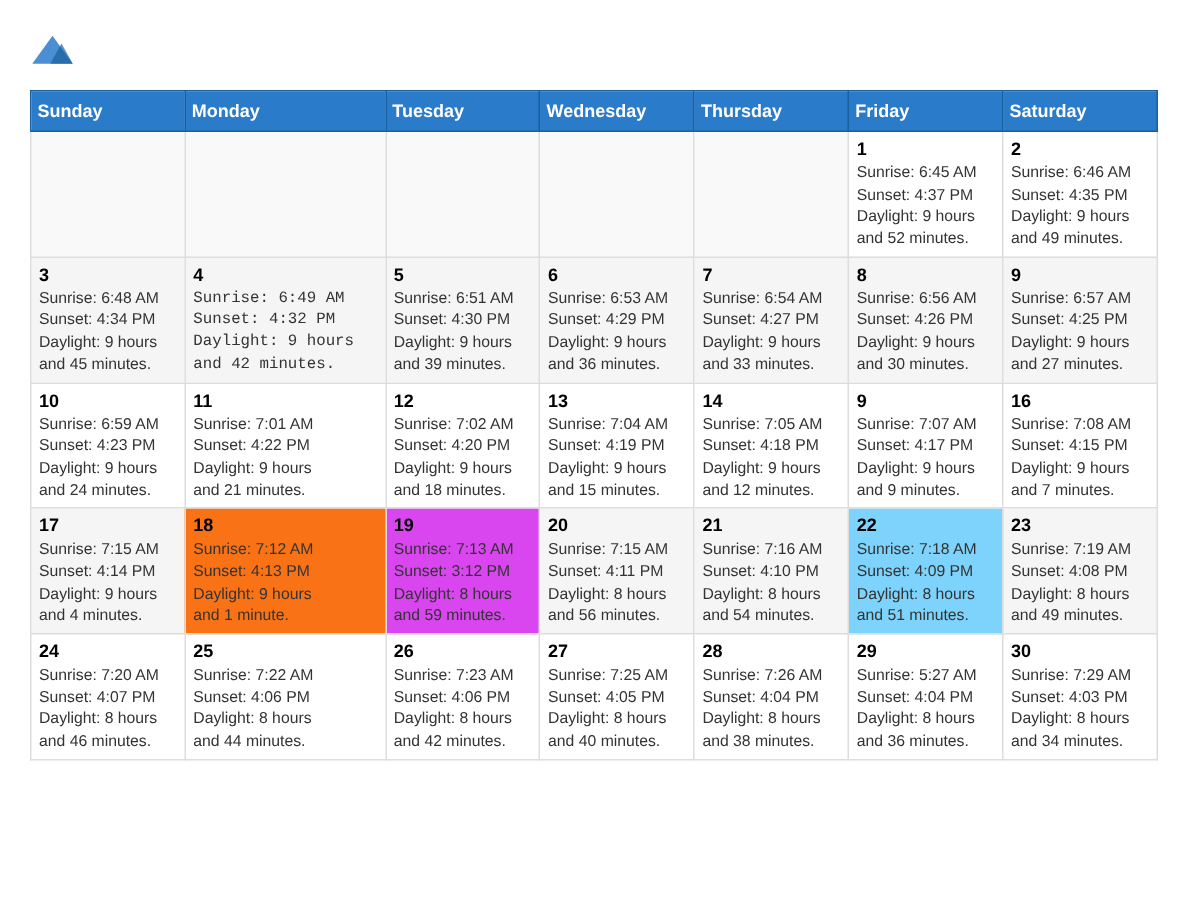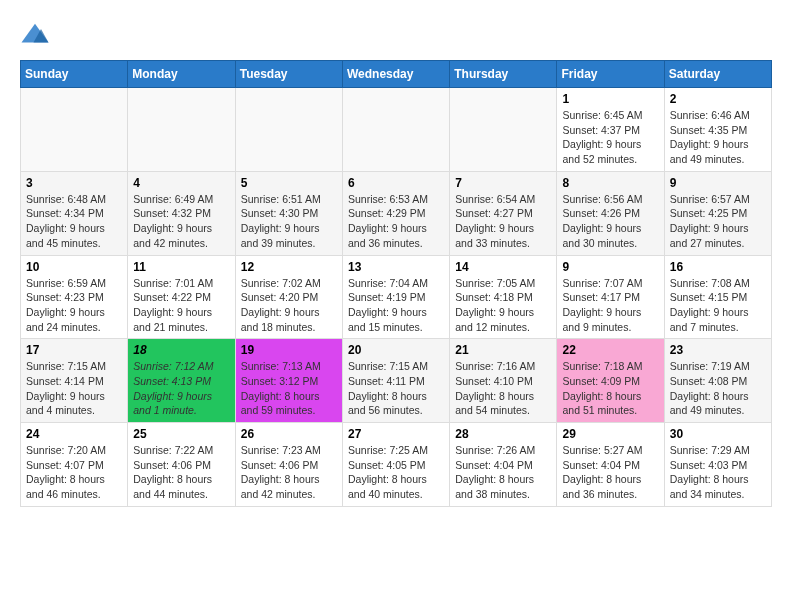--- a/index.html
+++ b/index.html
@@ -147,21 +147,21 @@
       <tr>
         <td style="background: rgb(245, 245, 245);">
           <span class="day-num">3</span>
           <div class="day-info" style="white-space: pre-line;">Sunrise: 6:48 AM
 Sunset: 4:34 PM
 Daylight: 9 hours
 and 45 minutes.</div>
         </td>
         <td style="background: rgb(245, 245, 245);">
           <span class="day-num">4</span>
-          <div class="day-info" style="white-space: pre-line;">Sunrise: 6:49 AM
+          <div class="day-info" style="white-space: pre-line; font-family: Liberation Mono, monospace;">Sunrise: 6:49 AM
 Sunset: 4:32 PM
 Daylight: 9 hours
 and 42 minutes.</div>
         </td>
         <td style="background: rgb(245, 245, 245);">
           <span class="day-num">5</span>
           <div class="day-info" style="white-space: pre-line;">Sunrise: 6:51 AM
 Sunset: 4:30 PM
 Daylight: 9 hours
 and 39 minutes.</div>
@@ -247,21 +247,21 @@
         </td>
       </tr>
       <tr>
         <td style="background: rgb(245, 245, 245);">
           <span class="day-num">17</span>
           <div class="day-info" style="white-space: pre-line;">Sunrise: 7:15 AM
 Sunset: 4:14 PM
 Daylight: 9 hours
 and 4 minutes.</div>
         </td>
-        <td style="background: #22c55e; font-style: italic;">
+        <td style="background: #f97316;">
           <span class="day-num">18</span>
           <div class="day-info" style="white-space: pre-line;">Sunrise: 7:12 AM
 Sunset: 4:13 PM
 Daylight: 9 hours
 and 1 minute.</div>
         </td>
         <td style="background: #d946ef;">
           <span class="day-num">19</span>
           <div class="day-info" style="white-space: pre-line;">Sunrise: 7:13 AM
 Sunset: 3:12 PM
@@ -275,21 +275,21 @@
 Daylight: 8 hours
 and 56 minutes.</div>
         </td>
         <td style="background: rgb(245, 245, 245);">
           <span class="day-num">21</span>
           <div class="day-info" style="white-space: pre-line;">Sunrise: 7:16 AM
 Sunset: 4:10 PM
 Daylight: 8 hours
 and 54 minutes.</div>
         </td>
-        <td style="background: #f9a8d4;">
+        <td style="background: #7dd3fc;">
           <span class="day-num">22</span>
           <div class="day-info" style="white-space: pre-line;">Sunrise: 7:18 AM
 Sunset: 4:09 PM
 Daylight: 8 hours
 and 51 minutes.</div>
         </td>
         <td style="background: rgb(245, 245, 245);">
           <span class="day-num">23</span>
           <div class="day-info" style="white-space: pre-line;">Sunrise: 7:19 AM
 Sunset: 4:08 PM

